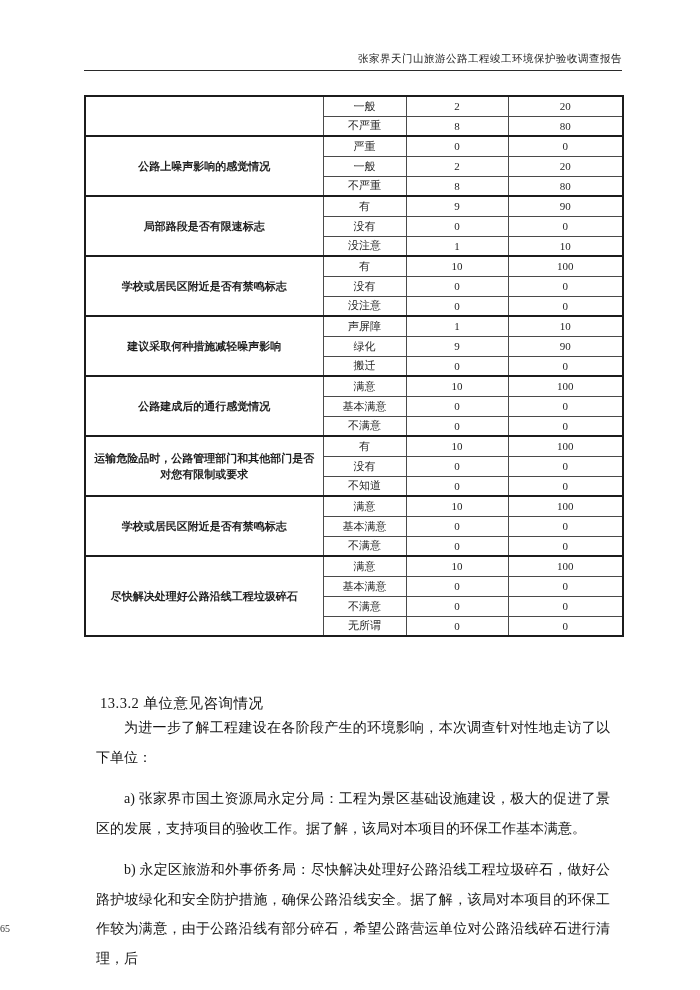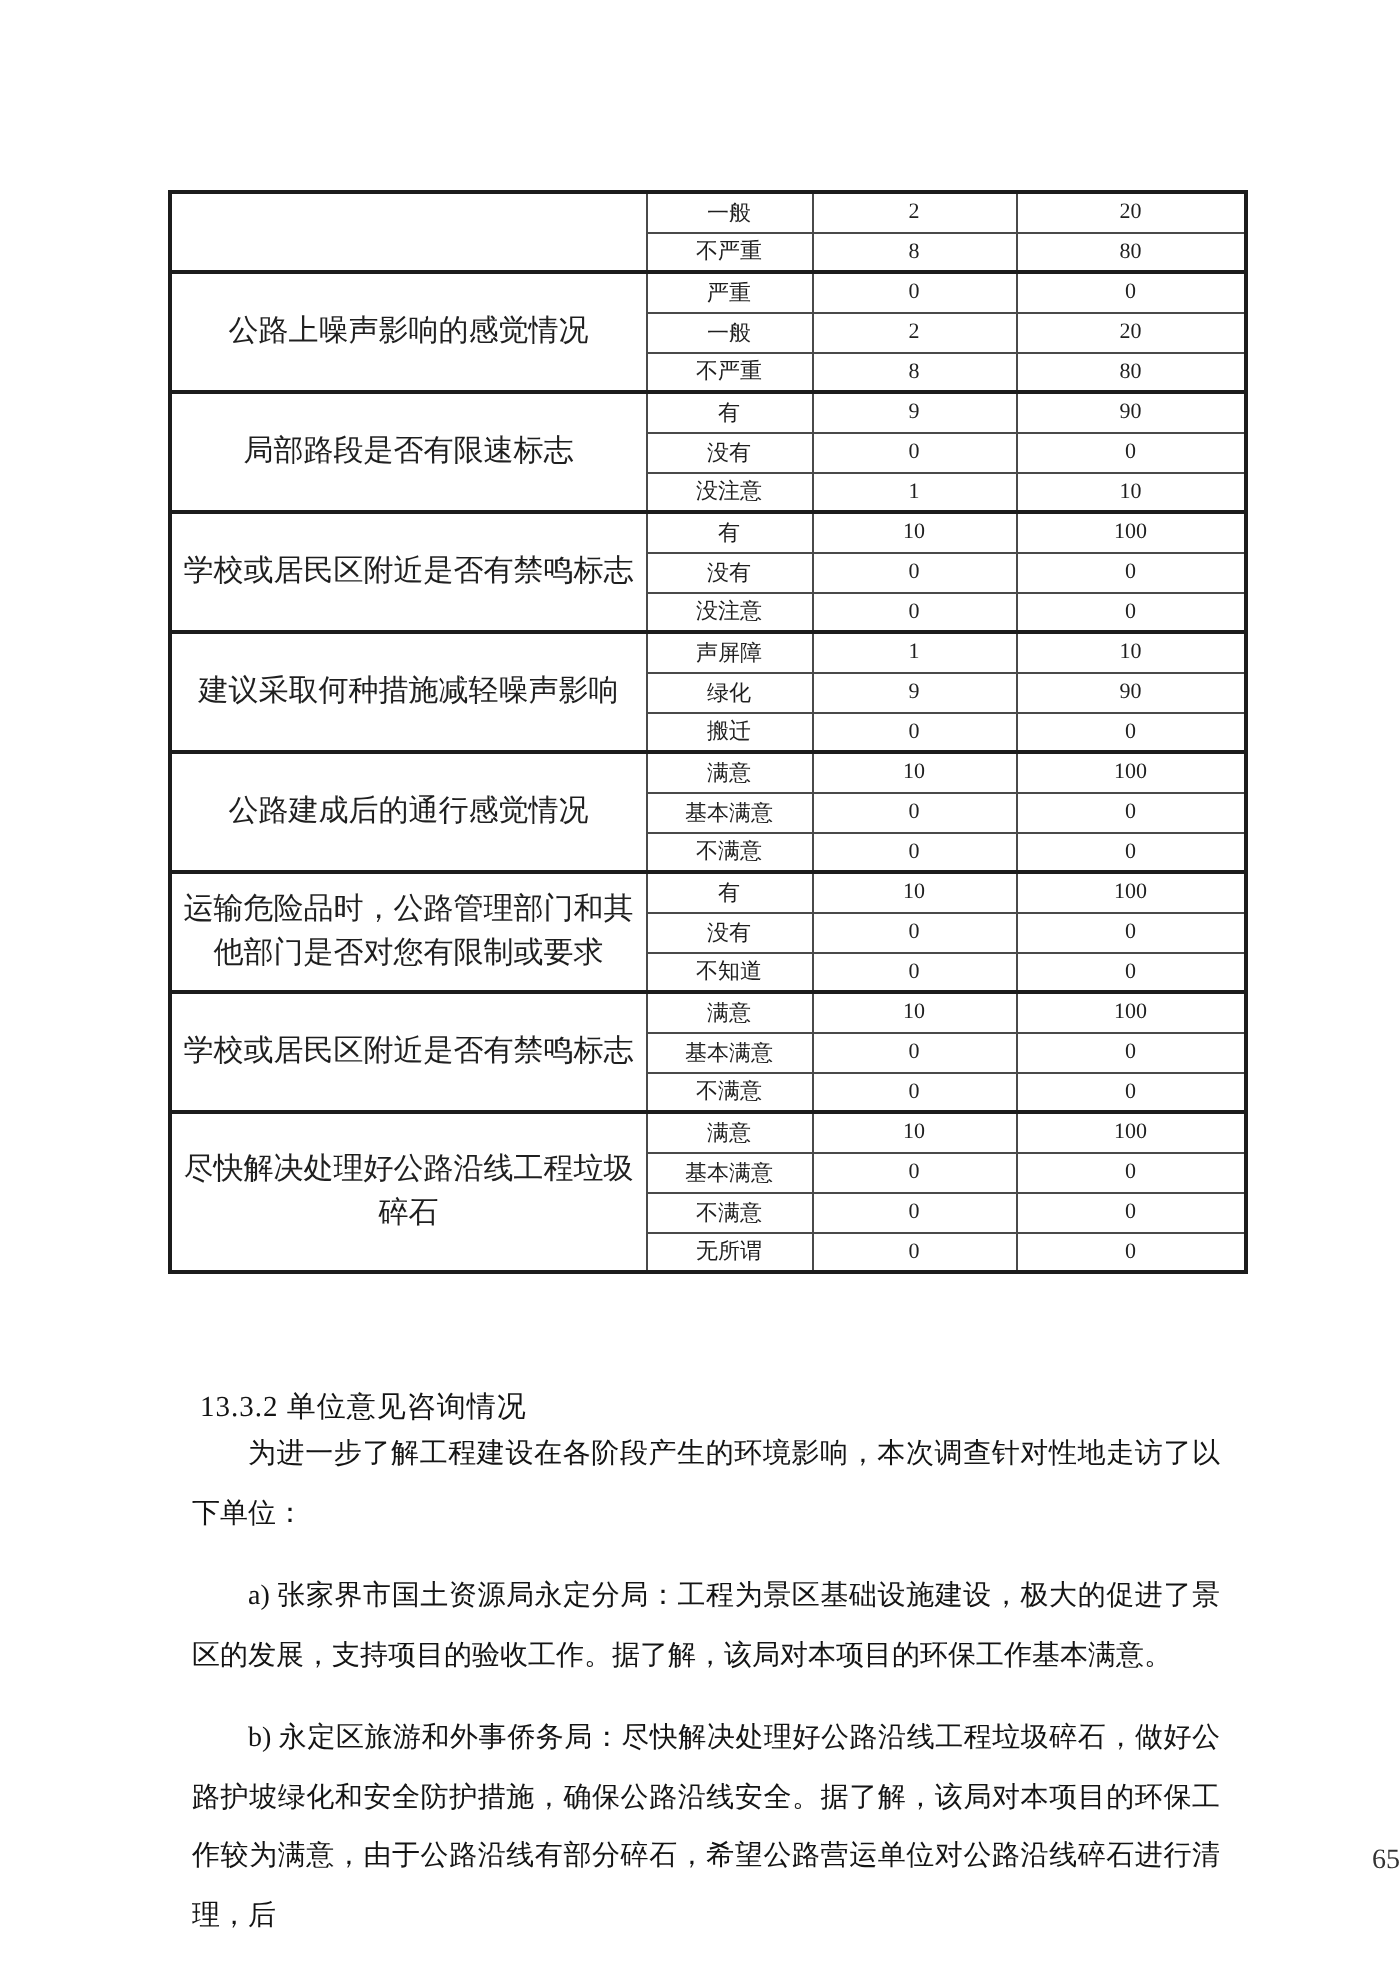--- a/index.html
+++ b/index.html
@@ -40,22 +40,23 @@
   .survey td {
     border: 1px solid #4a4a4a;
     text-align: center;
     vertical-align: middle;
     font-size: 11px;
     padding: 0 3px;
     color: #1f1f1f;
   }
   .survey tr { height: 20px; }
   .survey td.label-cell {
-    font-size: 15px;
+    font-size: 11px;
     line-height: 1.5;
+    font-weight: bold;
   }
   .survey tr.group-start td { border-top: 2px solid #1c1c1c; }
   
   .section-heading {
     position: absolute;
     left: 84px; top: 678px;
     margin: 16px;
     font-size: 14.5px;
     font-weight: normal;
     color: #141414;
@@ -70,30 +71,33 @@
     font-size: 14px;
     line-height: 29.5px;
     text-align: justify;
     text-indent: 2em;
     color: #141414;
   }
   
   .page-footer {
     position: absolute;
     left: 0; top: 923px; width: 700px;
-    text-align: right;
-    font-size: 14px;
+    text-align: left;
+    font-size: 10px;
     color: #333;
   }
 </style>
 </head>
 <body>
 
 <div class="page">
 
+  <div class="running-header">
+    <span>张家界天门山旅游公路工程竣工环境保护验收调查报告</span>
+  </div>
 
   <table class="survey">
     <colgroup>
       <col style="width:238px">
       <col style="width:83px">
       <col style="width:102px">
       <col style="width:115px">
     </colgroup>
     <tbody id="survey-body">
         <tr class="group-start">

